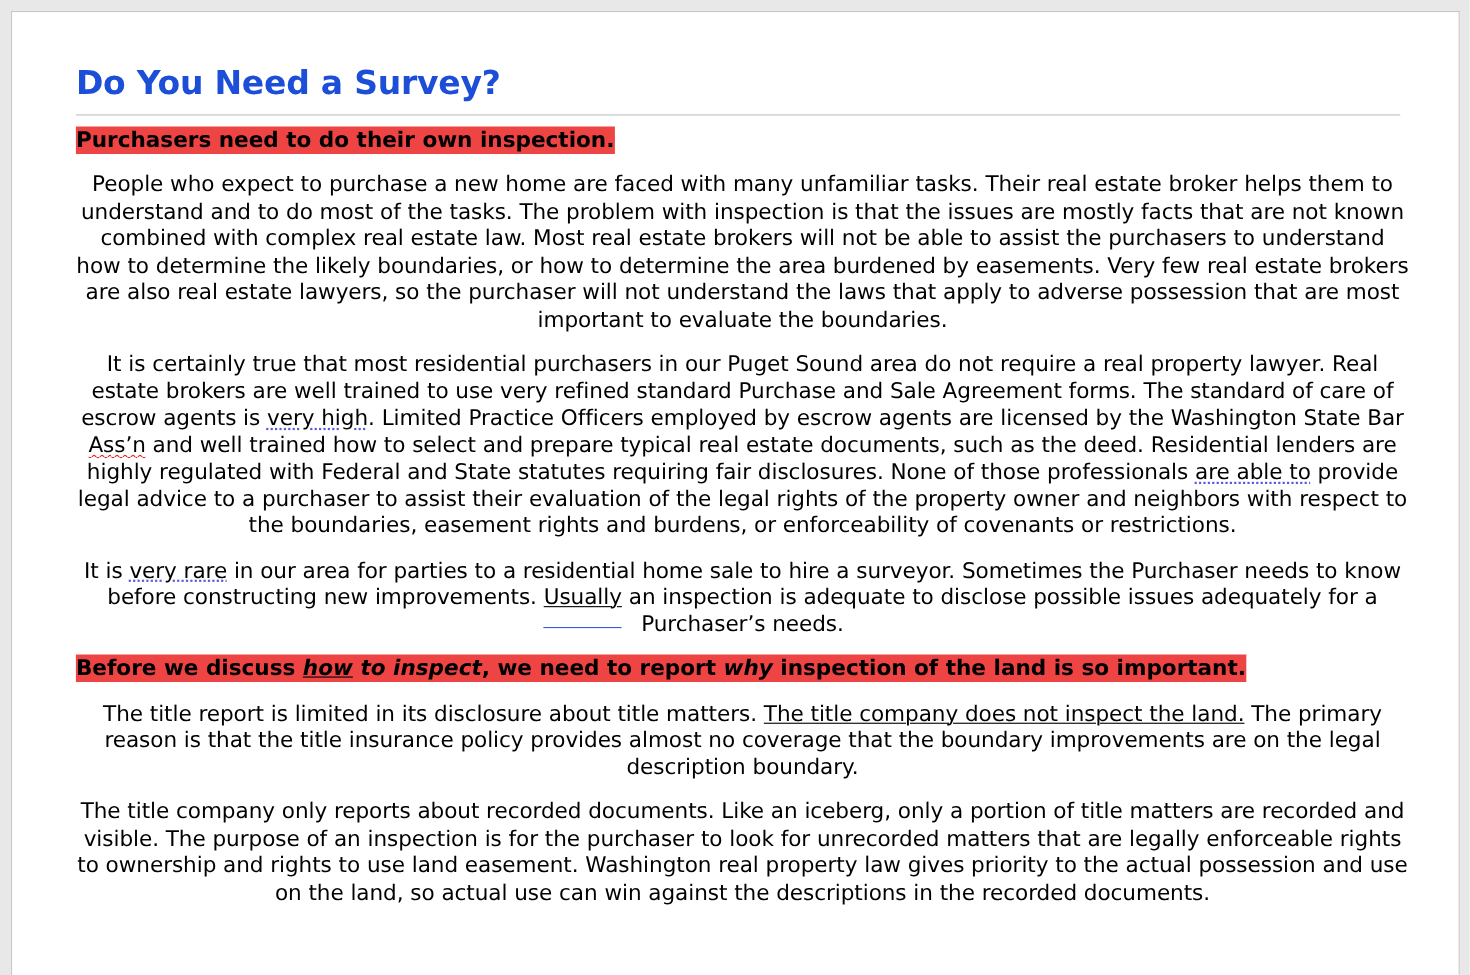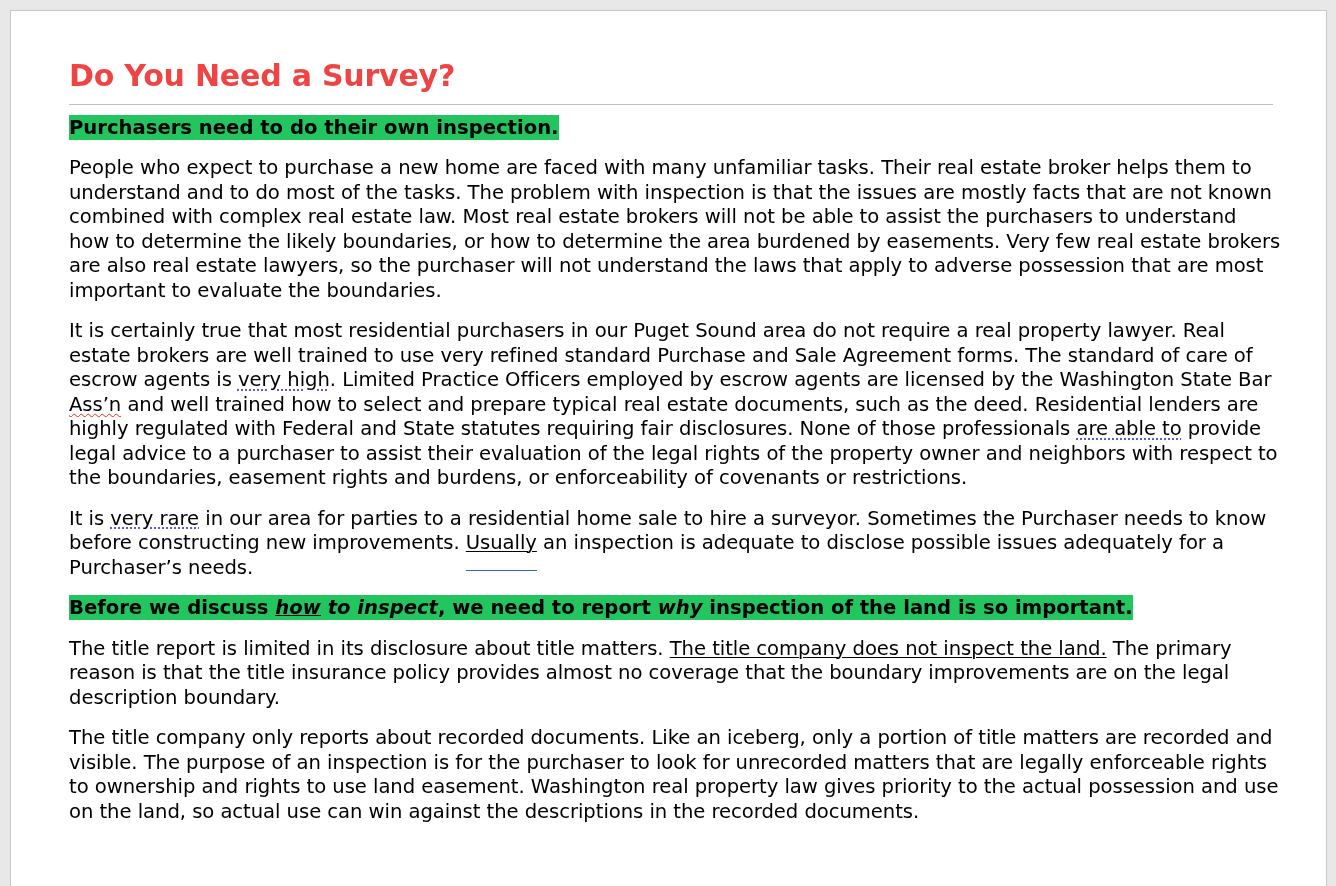--- a/index.html
+++ b/index.html
@@ -27,52 +27,52 @@
     overflow: hidden;
   }
 
   .page-body {
     padding: 48px 45px 0 58px;
   }
 
   .doc-title {
     font-size: 30px;
     font-weight: bold;
-    color: #ef4444;
+    color: #1d4ed8;
     letter-spacing: -0.2px;
     margin: 0 0 10px 0;
     line-height: 1.15;
   }
 
   .title-rule {
     border: none;
     border-top: 1px solid #bfbfbf;
     margin: 0 0 11px 0;
     width: 1204px;
   }
 
   p.para {
     font-size: 19.6px;
     line-height: 24.5px;
     color: #000000;
     margin: 0 0 16px 0;
-    text-align: left;
+    text-align: center;
     letter-spacing: -0.05px;
   }
 
   p.heading-hl {
     font-size: 19.6px;
     line-height: 24.5px;
     margin: 0 0 16px 0;
     font-weight: bold;
     color: #000000;
   }
 
   .hl {
-    background-color: #22c55e;
+    background-color: #ef4444;
     padding: 1px 0;
     box-decoration-break: clone;
     -webkit-box-decoration-break: clone;
   }
 
   .bi { font-weight: bold; font-style: italic; text-align: center; }
   .bi-u { font-weight: bold; font-style: italic; text-decoration: underline; }
 
   
   .u-plain {

